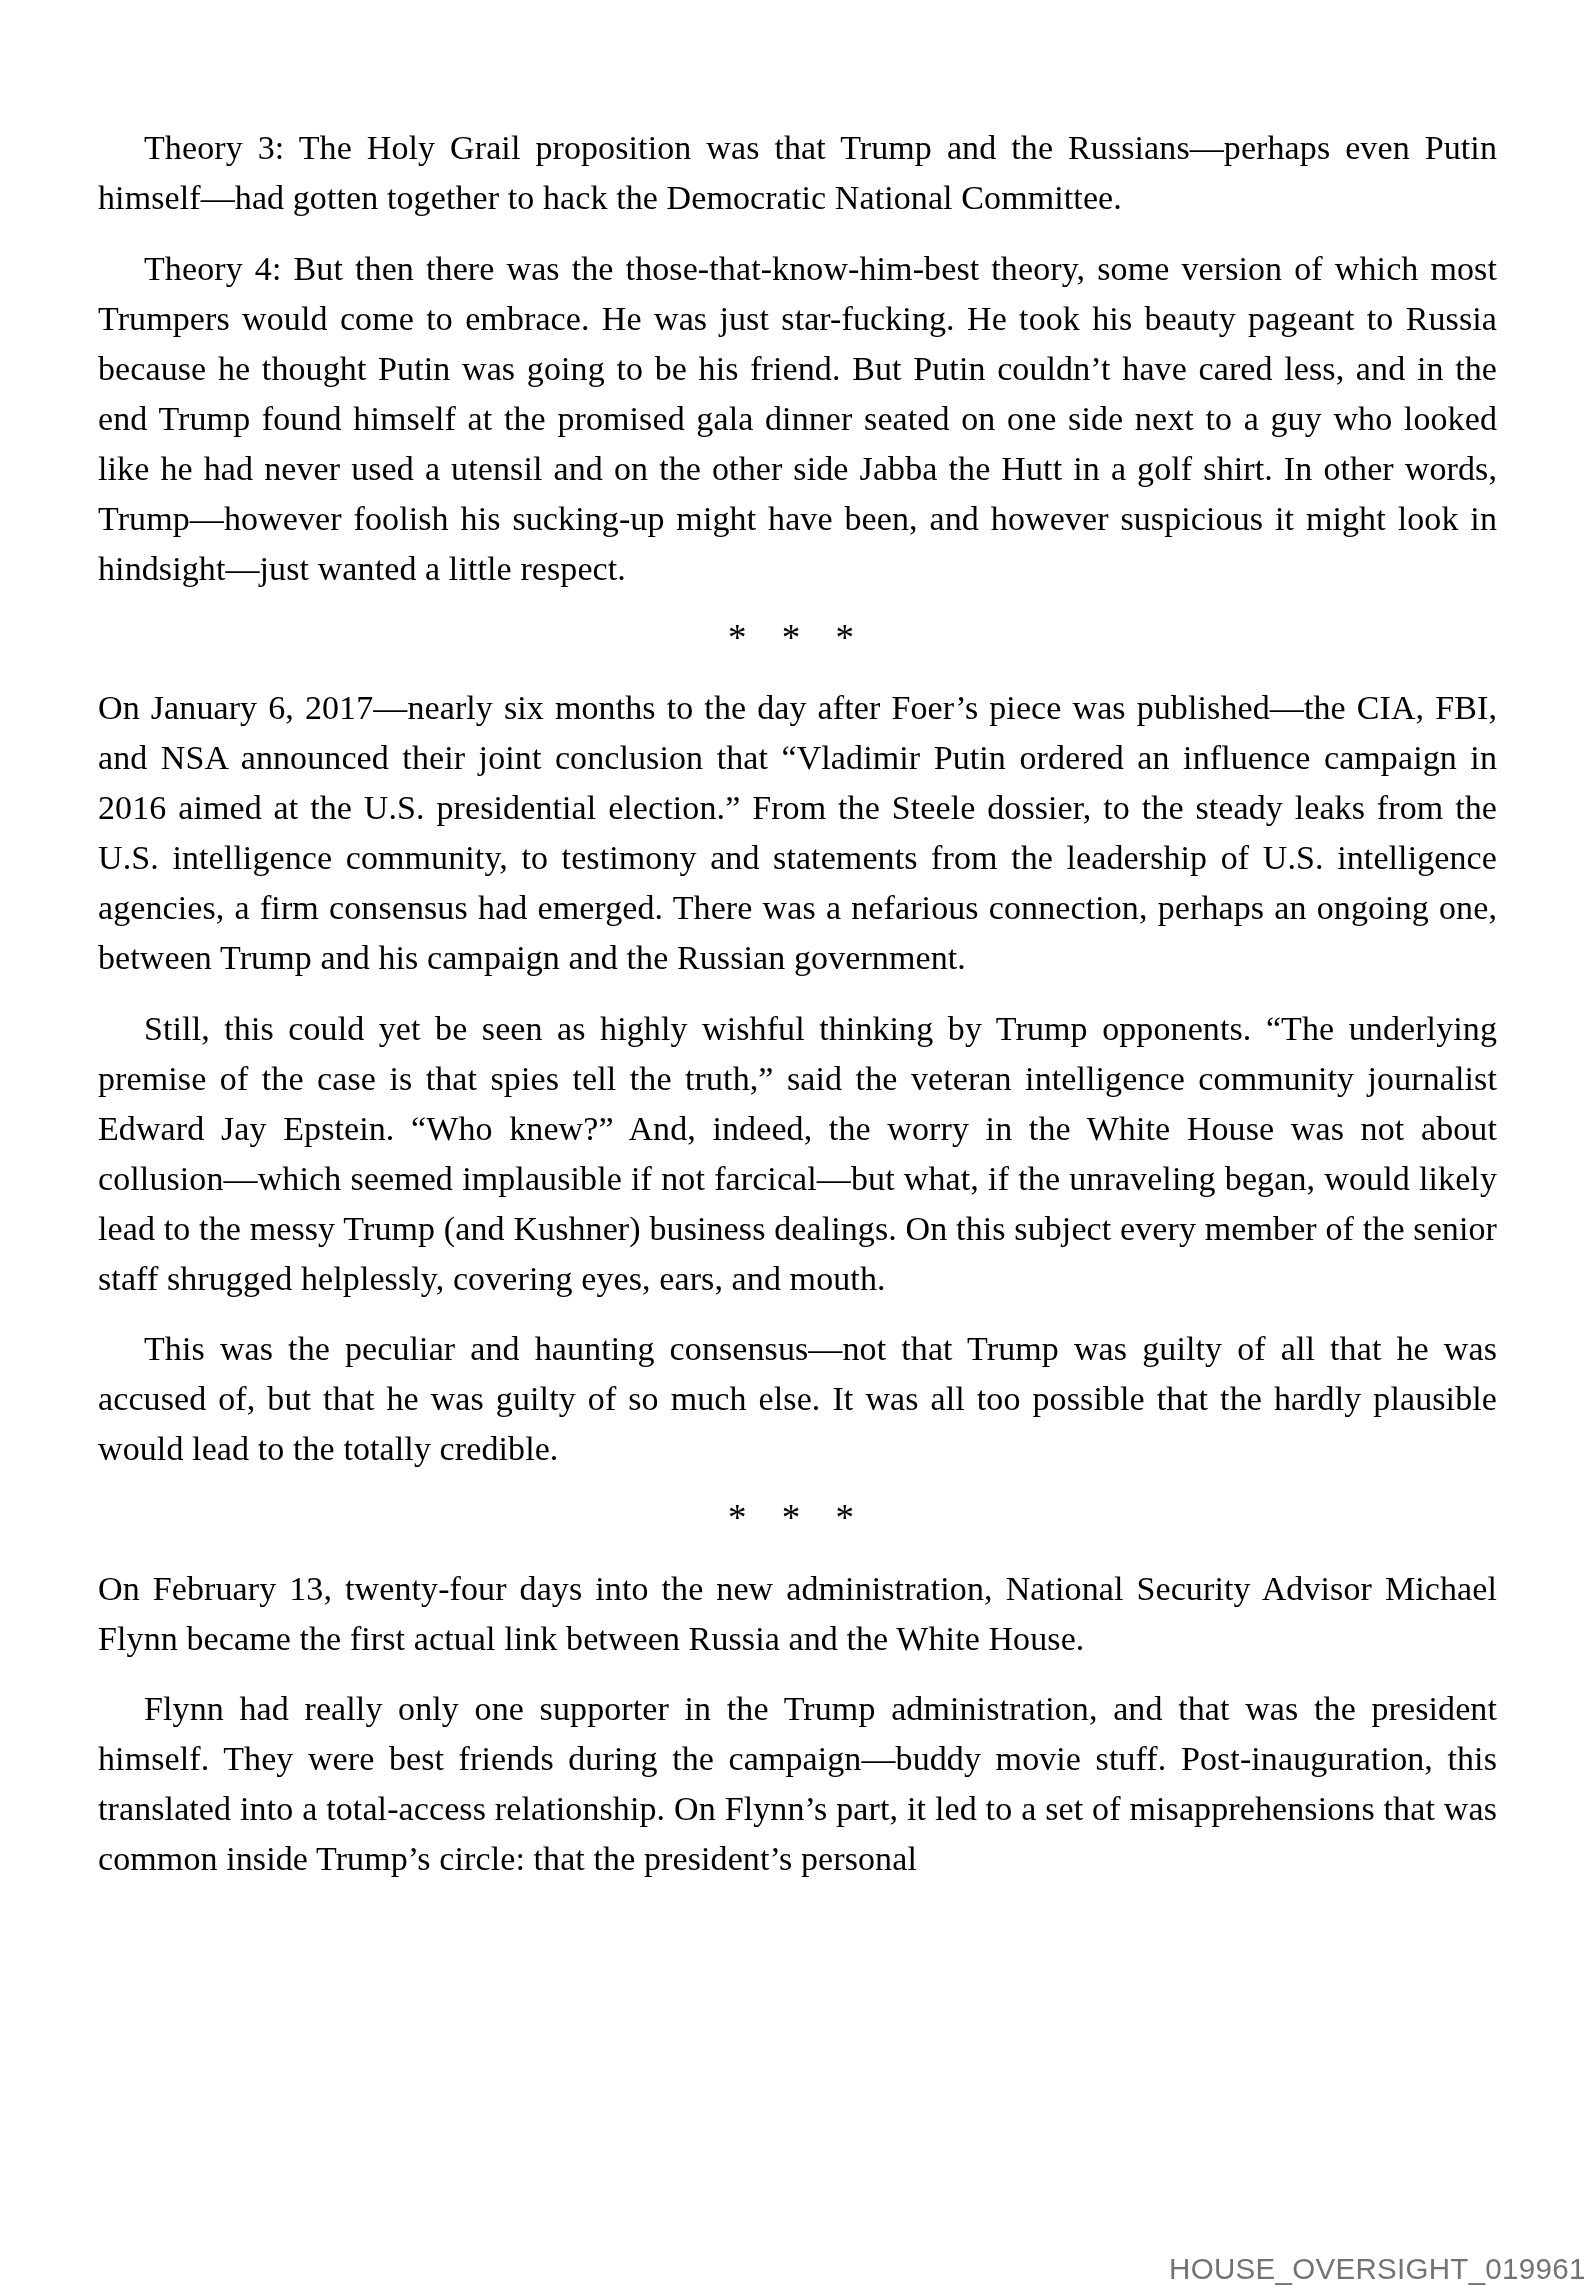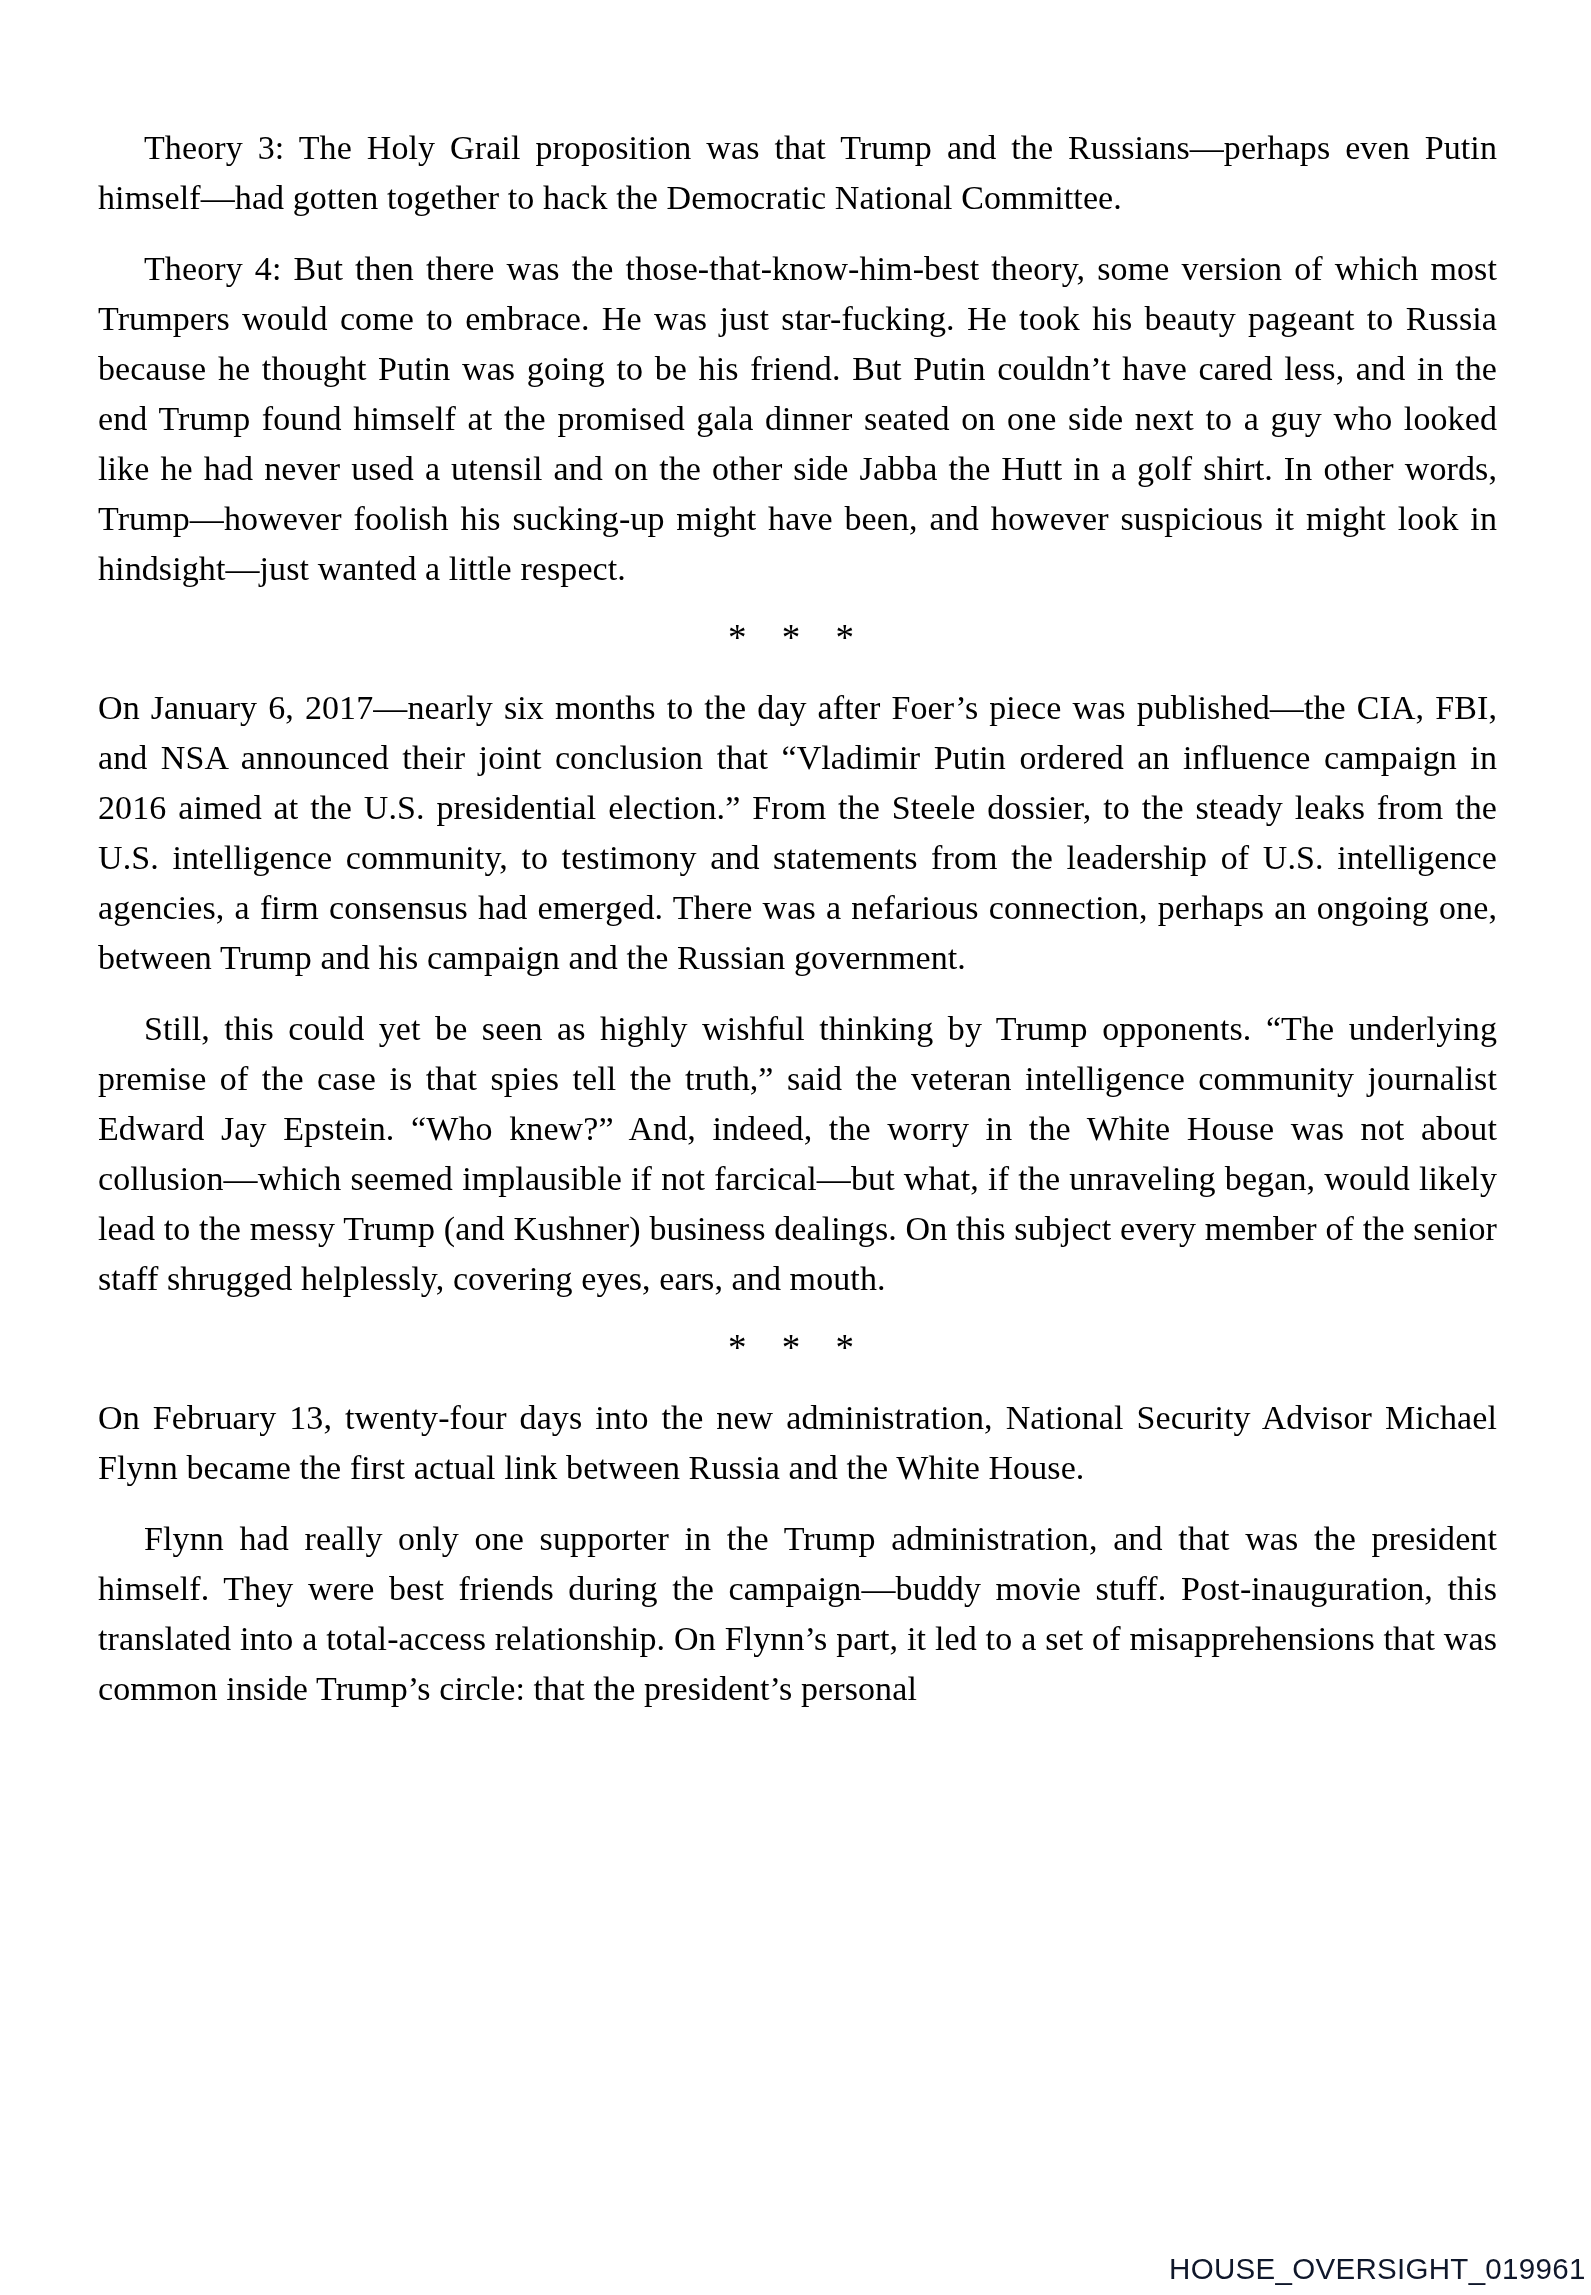--- a/index.html
+++ b/index.html
@@ -47,21 +47,21 @@
     font-size: 37px;
     letter-spacing: 13px;
     line-height: 50px;
   }
   .bates {
     position: absolute;
     right: 6.4px;
     bottom: 9px;
     font-family: "Liberation Sans", sans-serif;
     font-size: 29.5px;
-    color: #0f172a;
+    color: #737373;
     letter-spacing: 0.3px;
     white-space: nowrap;
   }
 </style>
 </head>
 <body>
 
 <div class="page">
 
   <div class="page-text">
@@ -70,20 +70,21 @@
 
     <p class="para indent">Theory 4: But then there was the those-that-know-him-best theory, some version of which most Trumpers would come to embrace. He was just star-fucking. He took his beauty pageant to Russia because he thought Putin was going to be his friend. But Putin couldn’t have cared less, and in the end Trump found himself at the promised gala dinner seated on one side next to a guy who looked like he had never used a utensil and on the other side Jabba the Hutt in a golf shirt. In other words, Trump—however foolish his sucking-up might have been, and however suspicious it might look in hindsight—just wanted a little respect.</p>
 
 
     <p class="para divider">* * *</p>
 
     <p class="para">On January 6, 2017—nearly six months to the day after Foer’s piece was published—the CIA, FBI, and NSA announced their joint conclusion that “Vladimir Putin ordered an influence campaign in 2016 aimed at the U.S. presidential election.” From the Steele dossier, to the steady leaks from the U.S. intelligence community, to testimony and statements from the leadership of U.S. intelligence agencies, a firm consensus had emerged. There was a nefarious connection, perhaps an ongoing one, between Trump and his campaign and the Russian government.</p>
 
     <p class="para indent">Still, this could yet be seen as highly wishful thinking by Trump opponents. “The underlying premise of the case is that spies tell the truth,” said the veteran intelligence community journalist Edward Jay Epstein. “Who knew?” And, indeed, the worry in the White House was not about collusion—which seemed implausible if not farcical—but what, if the unraveling began, would likely lead to the messy Trump (and Kushner) business dealings. On this subject every member of the senior staff shrugged helplessly, covering eyes, ears, and mouth.</p>
 
+    <p class="para indent">This was the peculiar and haunting consensus—not that Trump was guilty of all that he was accused of, but that he was guilty of so much else. It was all too possible that the hardly plausible would lead to the totally credible.</p>
 
     <p class="para divider">* * *</p>
 
     <p class="para">On February 13, twenty-four days into the new administration, National Security Advisor Michael Flynn became the first actual link between Russia and the White House.</p>
 
     <p class="para indent">Flynn had really only one supporter in the Trump administration, and that was the president himself. They were best friends during the campaign—buddy movie stuff. Post-inauguration, this translated into a total-access relationship. On Flynn’s part, it led to a set of misapprehensions that was common inside Trump’s circle: that the president’s personal</p>
 
   </div>
 
   <div class="bates">HOUSE_OVERSIGHT_019961</div>

